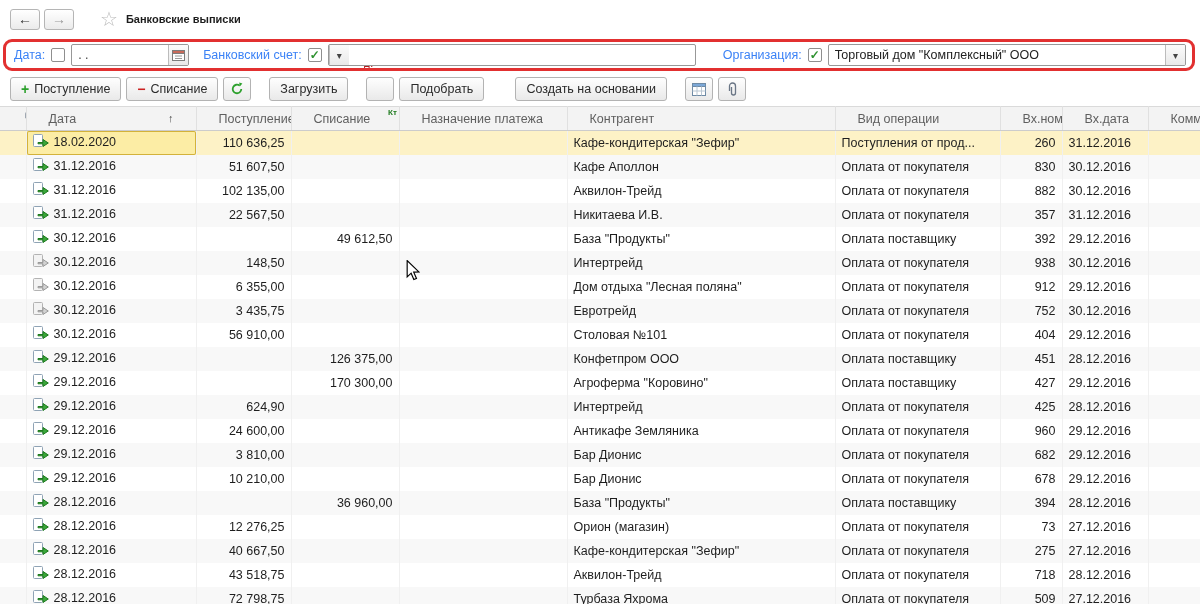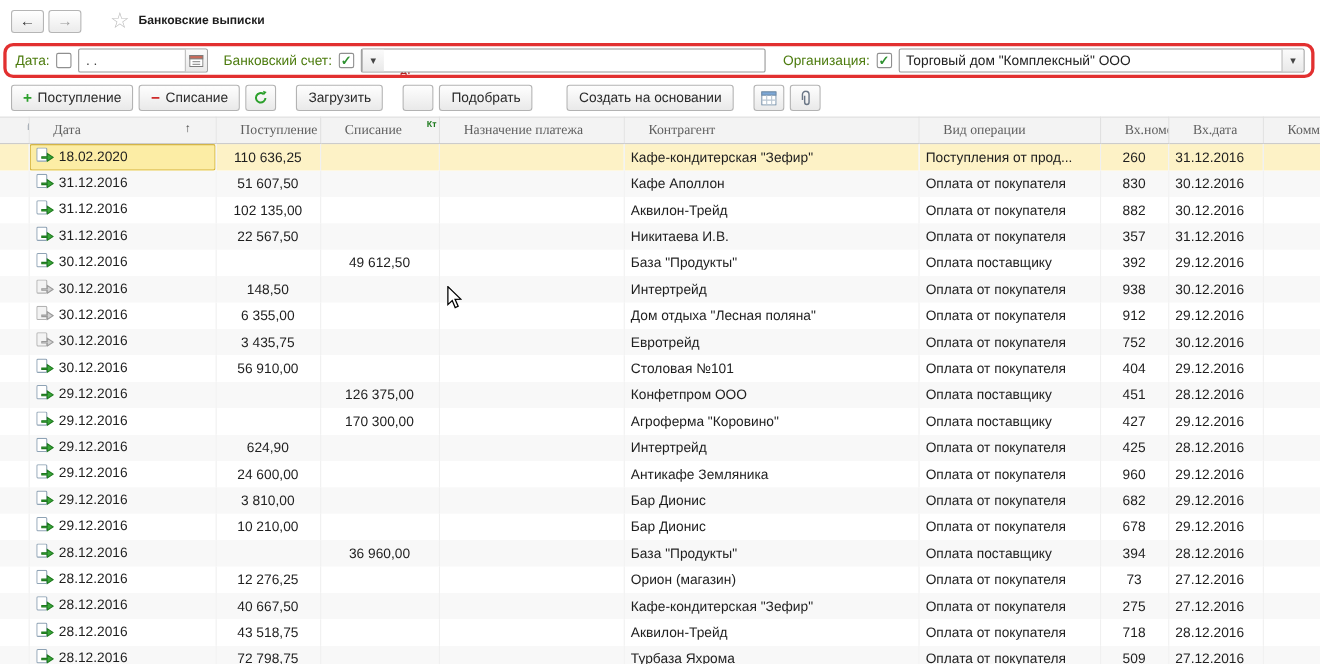--- a/index.html
+++ b/index.html
@@ -17,21 +17,21 @@
     background:linear-gradient(#ffffff,#ebebeb); display:flex; align-items:center;
     justify-content:center; font-size:14px; color:#333; margin-right:4px; cursor:default;
   }
   .nav-btn.fwd { color:#9a9a9a; }
   .star { color:#bdbdbd; font-size:20px; margin:0 8px 0 22px; line-height:1; }
   .title { font-size:11px; font-weight:bold; color:#1d1d1d; }
 
   
   .filterwrap { position:relative; }
   .filterbar { height:34px; display:flex; align-items:center; padding:0 14px; gap:6px; }
-  .flabel { color:#4d7c0f; white-space:nowrap; }
+  .flabel { color:#3b82f6; white-space:nowrap; }
   .checkbox {
     width:14px; height:14px; border:1px solid #8f8f8f; border-radius:2px; background:#fff;
     display:inline-flex; align-items:center; justify-content:center;
     font-size:12px; font-weight:bold; color:#2e9230; flex:none;
   }
   .field {
     height:22px; border:1px solid #989898; border-radius:2px; background:#fff;
     display:flex; align-items:center; overflow:hidden;
   }
   .date-field { width:118px; }
@@ -65,33 +65,33 @@
   .dtkt { display:flex; flex-direction:column; font-size:8px; line-height:8px; font-weight:bold;gap:40px; }
   .dtkt .dt { color:#b02020; }
   .dtkt .kt { color:#1d7a1d; margin-left:24px; }
 
   
   table { border-collapse:collapse; table-layout:fixed; width:1200px; }
   thead th {
     height:24px; background:#f3f3f3; border-top:1px solid #dadada;
     border-bottom:1px solid #cccccc; border-right:1px solid #e0e0e0;
     font-weight:normal; color:#5f5f5f; text-align:left; padding:0 22px;
-    white-space:nowrap; overflow:hidden; cursor:default;font-family:Liberation Serif, serif;
+    white-space:nowrap; overflow:hidden; cursor:default;
   }
   .sort { float:right; color:#4a4a4a; font-size:11px; }
   tbody td {
     height:24px; padding:0 6px; vertical-align:middle; white-space:nowrap;
     overflow:hidden; border-right:1px solid #f0f0f0; color:#1e1e1e; cursor:default;
   }
   tbody tr:nth-child(even) { background:#f8f8f8; }
   tr.selected, tr.selected:nth-child(even) { background:#fdf2c6; }
   tr.selected td.c-date {
     box-shadow: inset 0 0 0 1px #d3b23a; background:#fcedA5; border-radius:2px;
   }
-  .c-num { text-align:center; }
+  .c-num { text-align:right; }
   .doc-ic { display:inline-block; vertical-align:-2px; margin-right:5px; }
   .doc-green .bod { fill:#ffffff; stroke:#8fa3b5; }
   .doc-green .arr { fill:#3aa63a; stroke:#1e7a1e; }
   .doc-gray .bod { fill:#f3f3f3; stroke:#b3b3b3; }
   .doc-gray .arr { fill:#d2d2d2; stroke:#9a9a9a; }
 
   
   .cursor { position:absolute; left:406px; top:260px; z-index:60; pointer-events:none; }
 </style>
 </head>
@@ -125,21 +125,21 @@
         </svg>
       </span>
     </div>
     <span class="flabel" style="margin-left:8px">Банковский счет:</span>
     <span class="checkbox">
         <span>✓</span>
       </span>
     <div class="field acct-field">
       <span class="btn-seg">▾</span>
     </div>
-    <span class="flabel" style="margin-left:10px">Организация:</span>
+    <span class="flabel" style="margin-left:21px">Организация:</span>
     <span class="checkbox">
         <span>✓</span>
       </span>
     <div class="field org-field">
       <span class="val">Торговый дом "Комплексный" ООО</span>
       <span class="btn-seg">▾</span>
     </div>
   </div>
   <div class="annotation"></div>
 </div>

